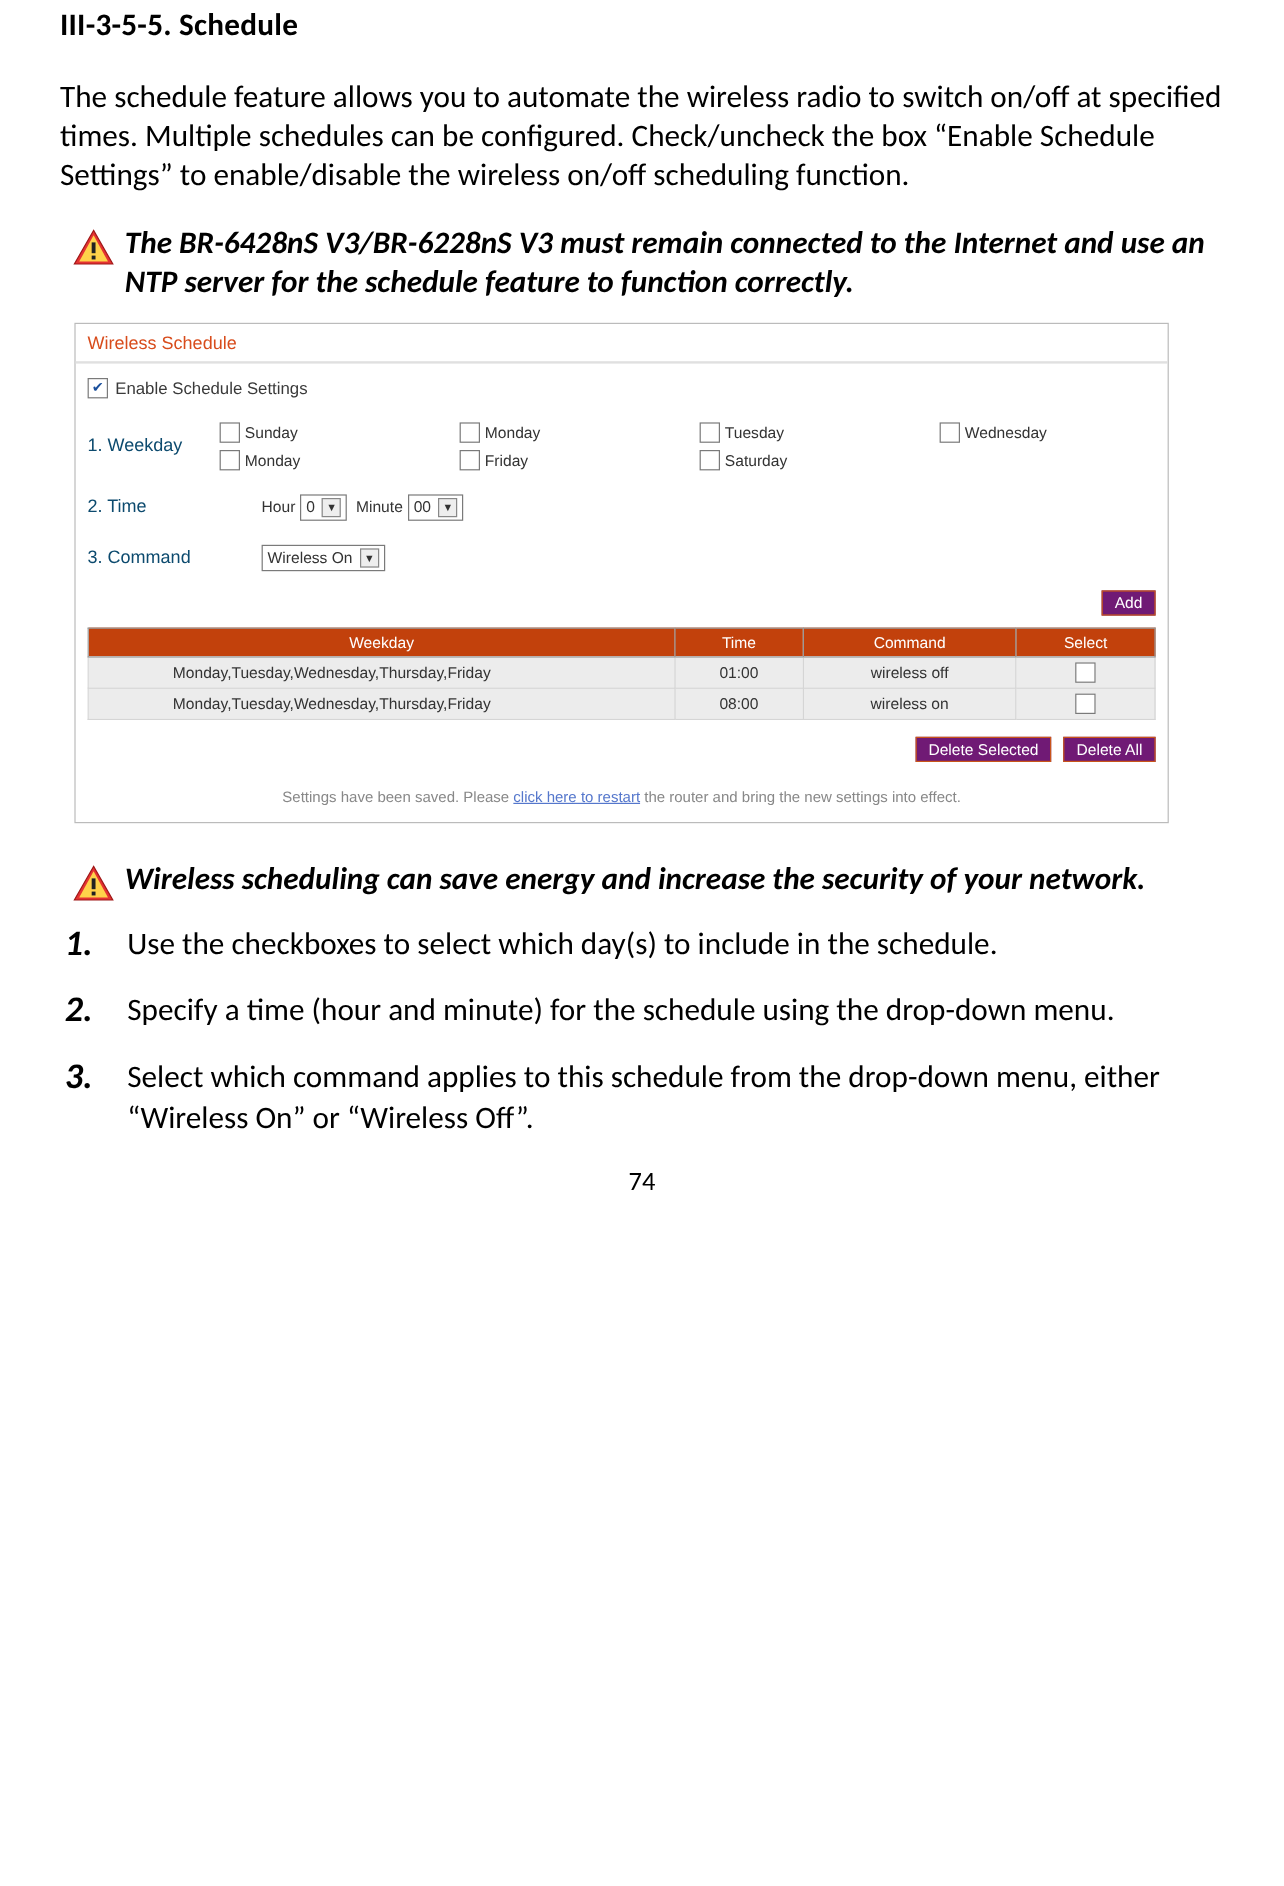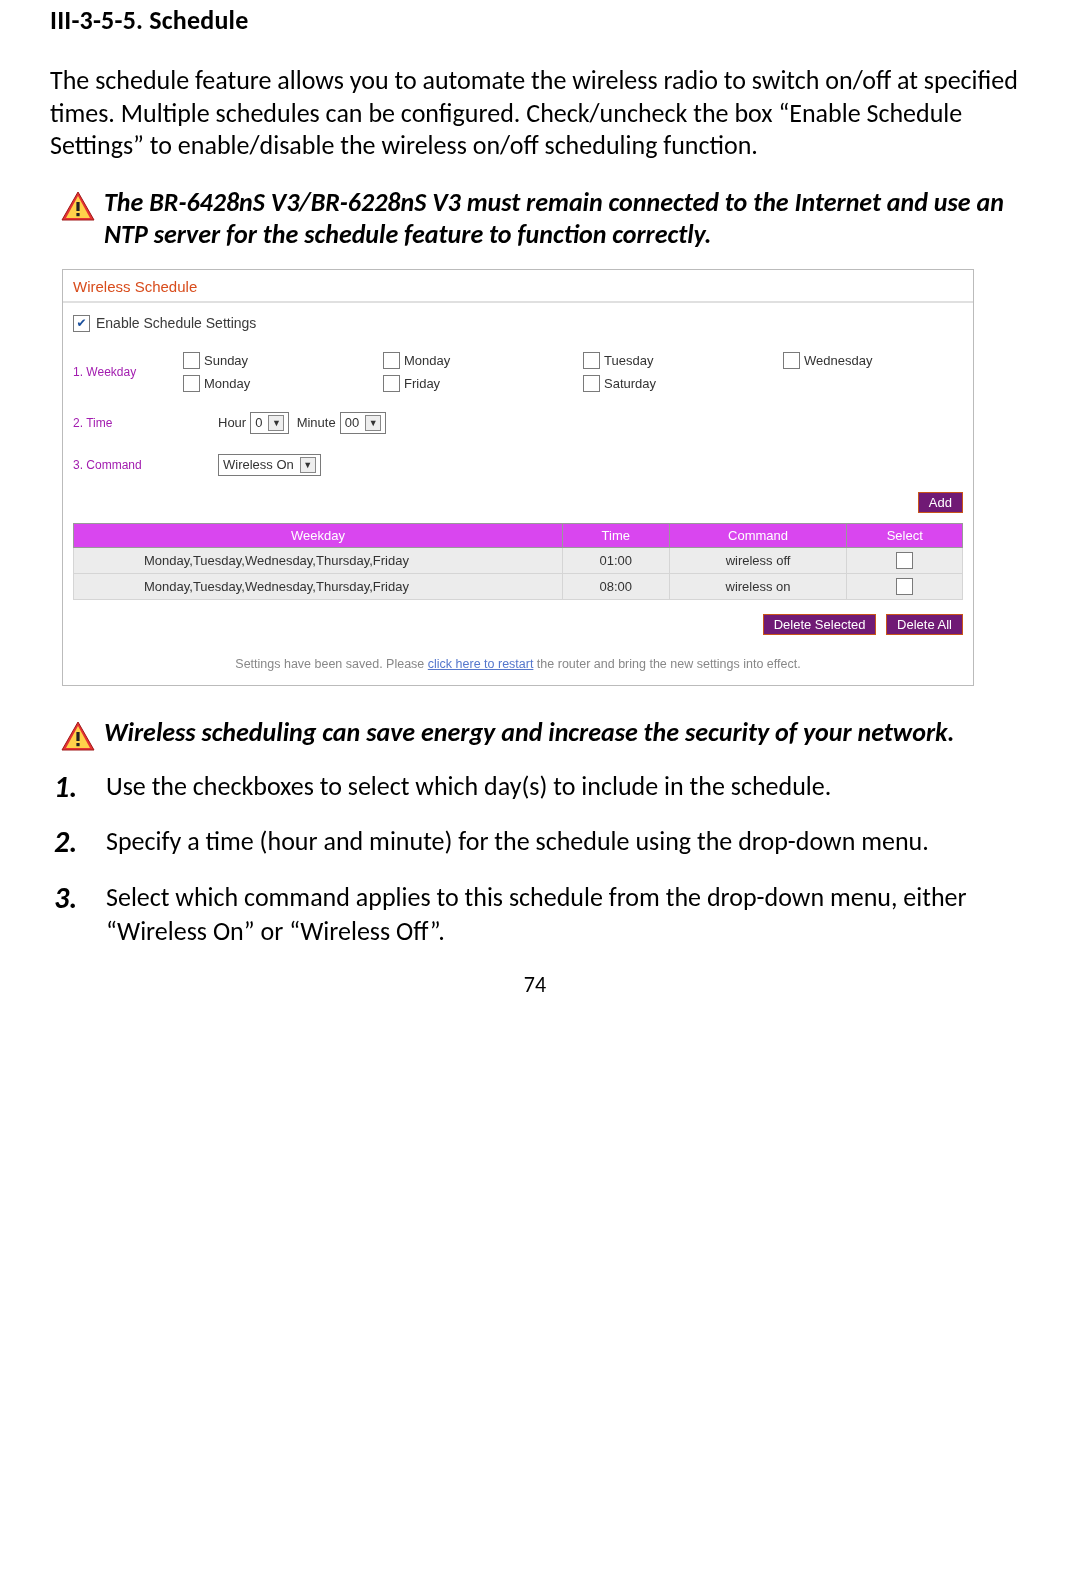--- a/index.html
+++ b/index.html
@@ -85,22 +85,22 @@
     color: #2b6cb0;
   }
   .cbx.checked::after { content: "✔"; color:#1a4f9c; font-size:12px; }
   .form-row {
     display: flex;
     align-items: center;
     padding: 6px 10px 14px 10px;
   }
   .form-row .row-label {
     width: 145px;
-    font-size: 12px;
-    color: #a21caf;
+    font-size: 15px;
+    color: #0c4a6e;
   }
   .days-grid {
     display: grid;
     grid-template-columns: repeat(4, 180px);
     row-gap: 6px;
     column-gap: 20px;
   }
   .day-item { display:flex; align-items:center; }
   .day-item .cbx { margin-right:4px; }
   .sel {
@@ -132,21 +132,21 @@
     padding: 2px 10px;
     display:inline-block;
   }
   .sched-table {
     width: calc(100% - 20px);
     margin: 0 10px 10px 10px;
     border-collapse: collapse;
     font-size: 13px;
   }
   .sched-table th {
-    background: #d946ef;
+    background: #c2410c;
     color: #fff;
     font-weight: normal;
     padding: 4px 6px;
     border: 1px solid #999;
     margin-top: 40px;
   }
   .sched-table td {
     background: #ececec;
     border: 1px solid #d5d5d5;
     padding: 4px 6px;

